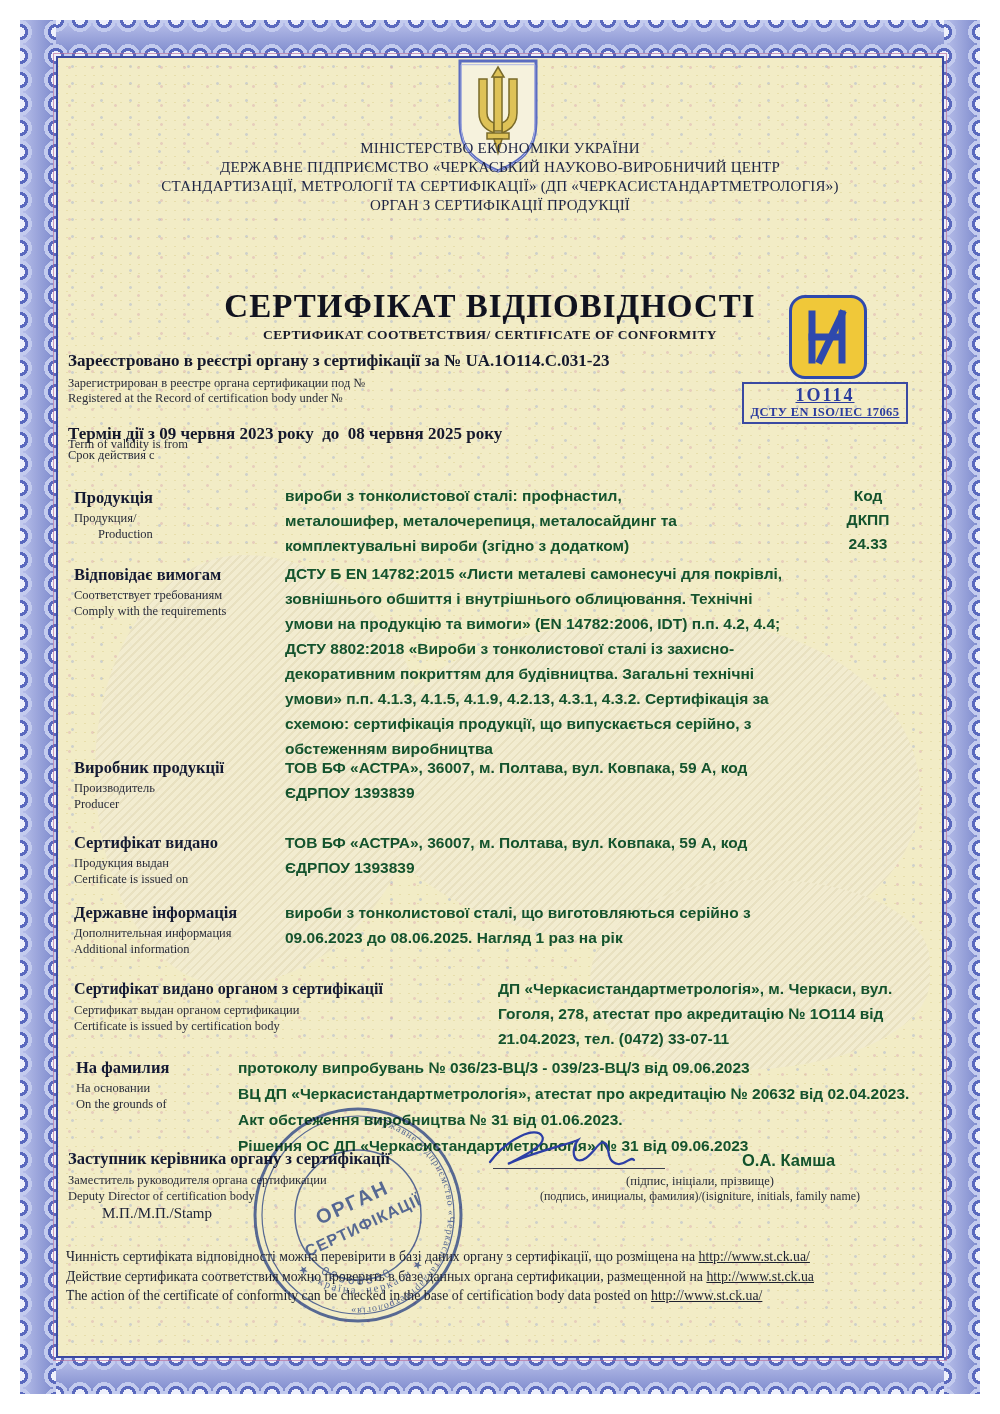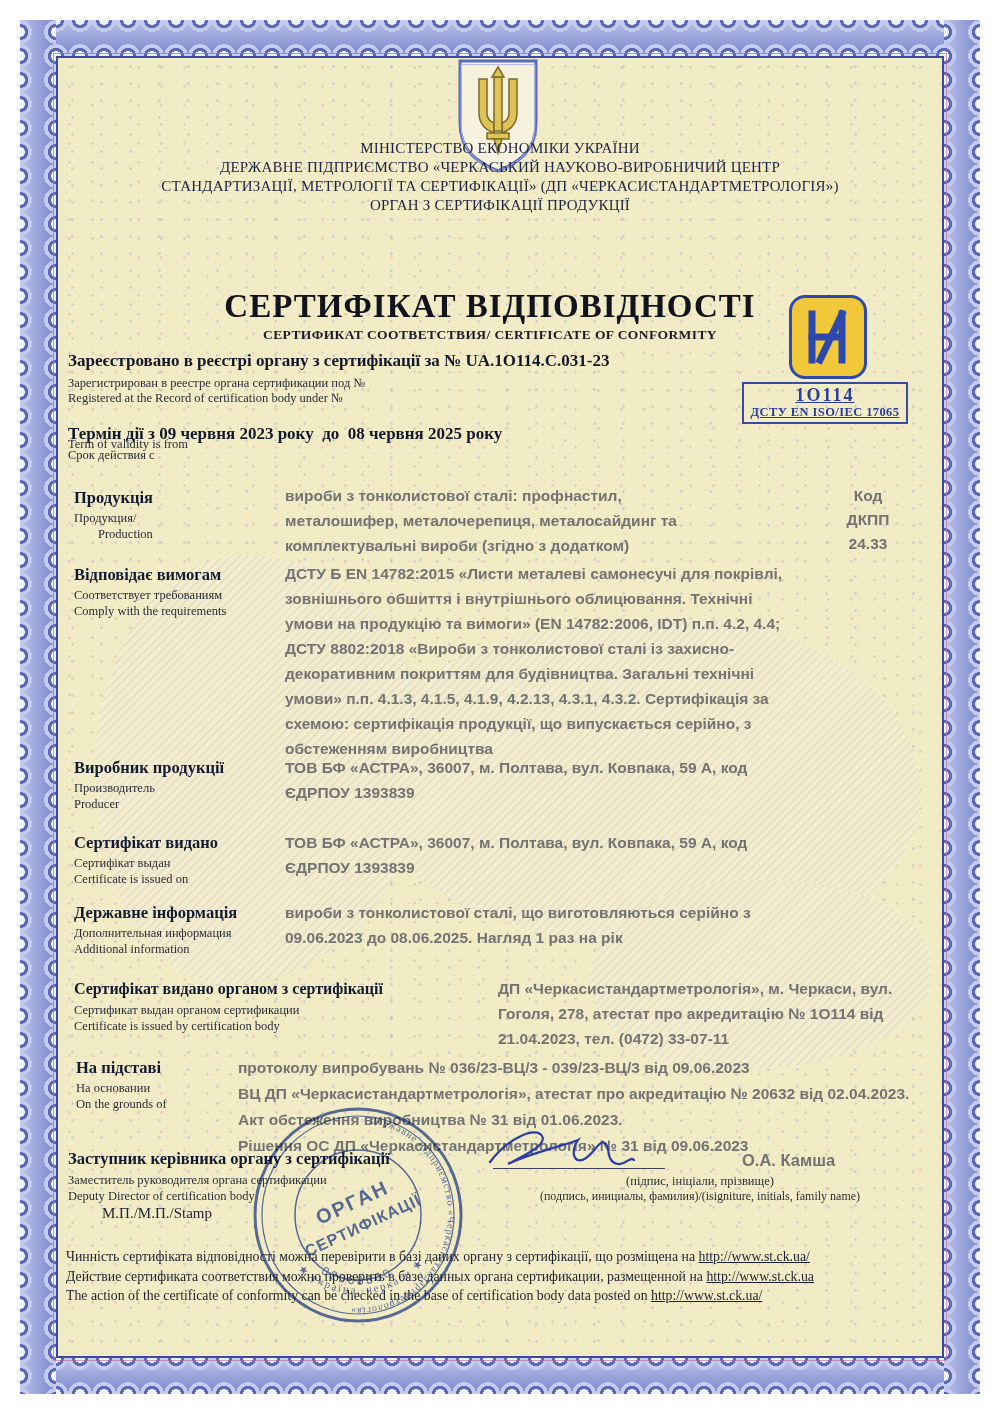--- a/index.html
+++ b/index.html
@@ -56,21 +56,21 @@
 
   
   .abs { position:absolute; }
   .ctr { text-align:center; }
   .hdr { font-weight:normal; color:#1d2442; font-size:15px; line-height:18.5px; letter-spacing:.2px; }
   .title-main { font-weight:bold; color:#11131f; font-size:33px; letter-spacing:1px; }
   .title-sub { font-weight:bold; color:#181b2b; font-size:13.5px; letter-spacing:.4px; }
   .b-serif { font-weight:bold; color:#14182c; font-size:17px; }
   .lbl { font-weight:bold; color:#141a33; font-size:16.5px; }
   .sub { color:#2a2d3a; font-size:12.5px; line-height:15.5px; }
-  .val { font-family:"Liberation Sans", sans-serif; font-weight:bold; color:#737373; font-size:15.5px; line-height:25px; }
+  .val { font-family:"Liberation Sans", sans-serif; font-weight:bold; color:#14532d; font-size:15.5px; line-height:25px; }
   .url { text-decoration:underline; }
   .foot { color:#1d2130; font-size:13.8px; line-height:19.5px; }
 
   .mark-box {
     position:absolute; left:789px; top:295px; width:78px; height:84px;
     background:#f0c839; border:3px solid #2e49ad; border-radius:16px;
     display:flex; align-items:center; justify-content:center;
   }
   .acc-box {
     position:absolute; left:742px; top:382px; width:166px; height:42px;
@@ -156,35 +156,35 @@
   <div class="abs sub" style="left:74px; top:588px;">Соответствует требованиям</div>
   <div class="abs sub" style="left:74px; top:604px;">Comply with the requirements</div>
   <div class="abs val" style="left:285px; top:561px; width:515px;">ДСТУ Б EN 14782:2015 «Листи металеві самонесучі для покрівлі, зовнішнього обшиття і внутрішнього облицювання. Технічні умови на продукцію та вимоги» (EN 14782:2006, IDT) п.п. 4.2, 4.4; ДСТУ 8802:2018 «Вироби з тонколистової сталі із захисно-декоративним покриттям для будівництва. Загальні технічні умови» п.п. 4.1.3, 4.1.5, 4.1.9, 4.2.13, 4.3.1, 4.3.2. Сертифікація за схемою: сертифікація продукції, що випускається серійно, з обстеженням виробництва</div>
 
   <div class="abs lbl" style="left:74px; top:758px;">Виробник продукції</div>
   <div class="abs sub" style="left:74px; top:781px;">Производитель</div>
   <div class="abs sub" style="left:74px; top:797px;">Producer</div>
   <div class="abs val" style="left:285px; top:755px; width:500px;">ТОВ БФ «АСТРА», 36007, м. Полтава, вул. Ковпака, 59 А, код ЄДРПОУ 1393839</div>
 
   <div class="abs lbl" style="left:74px; top:833px;">Сертифікат видано</div>
-  <div class="abs sub" style="left:74px; top:856px;">Сертифікат выдан</div>
+  <div class="abs sub" style="left:74px; top:856px;">Продукция выдан</div>
   <div class="abs sub" style="left:74px; top:872px;">Certificate is issued on</div>
   <div class="abs val" style="left:285px; top:830px; width:500px;">ТОВ БФ «АСТРА», 36007, м. Полтава, вул. Ковпака, 59 А, код ЄДРПОУ 1393839</div>
 
   <div class="abs lbl" style="left:74px; top:903px;">Державне інформація</div>
   <div class="abs sub" style="left:74px; top:926px;">Дополнительная информация</div>
   <div class="abs sub" style="left:74px; top:942px;">Additional information</div>
   <div class="abs val" style="left:285px; top:900px; width:492px;">вироби з тонколистової сталі, що виготовляються серійно з 09.06.2023 до 08.06.2025. Нагляд 1 раз на рік</div>
 
   <div class="abs lbl" style="left:74px; top:980px; font-size:16px;">Сертифікат видано органом з сертифікації</div>
   <div class="abs sub" style="left:74px; top:1003px;">Сертификат выдан органом сертификации</div>
   <div class="abs sub" style="left:74px; top:1019px;">Certificate is issued by certification body</div>
   <div class="abs val" style="left:498px; top:976px; width:400px;">ДП «Черкасистандартметрологія», м. Черкаси, вул. Гоголя, 278, атестат про акредитацію № 1О114 від 21.04.2023, тел. (0472) 33-07-11</div>
 
-  <div class="abs lbl" style="left:76px; top:1058px;">На підставі</div>
+  <div class="abs lbl" style="left:76px; top:1058px;">На фамилия</div>
   <div class="abs sub" style="left:76px; top:1081px;">На основании</div>
   <div class="abs sub" style="left:76px; top:1097px;">On the grounds of</div>
   <div class="abs val" style="left:238px; top:1055px; width:740px; line-height:26px;">
     <div>протоколу випробувань № 036/23-ВЦ/3 - 039/23-ВЦ/3 від 09.06.2023</div>
     <div>ВЦ ДП «Черкасистандартметрологія», атестат про акредитацію № 20632 від 02.04.2023.</div>
     <div>Акт обстеження виробництва № 31 від 01.06.2023.</div>
     <div>Рішення ОС ДП «Черкасистандартметрологія» № 31 від 09.06.2023</div>
   </div>
 
   <div class="abs lbl" style="left:68px; top:1149px; font-size:16.5px;">Заступник керівника органу з сертифікації</div>

